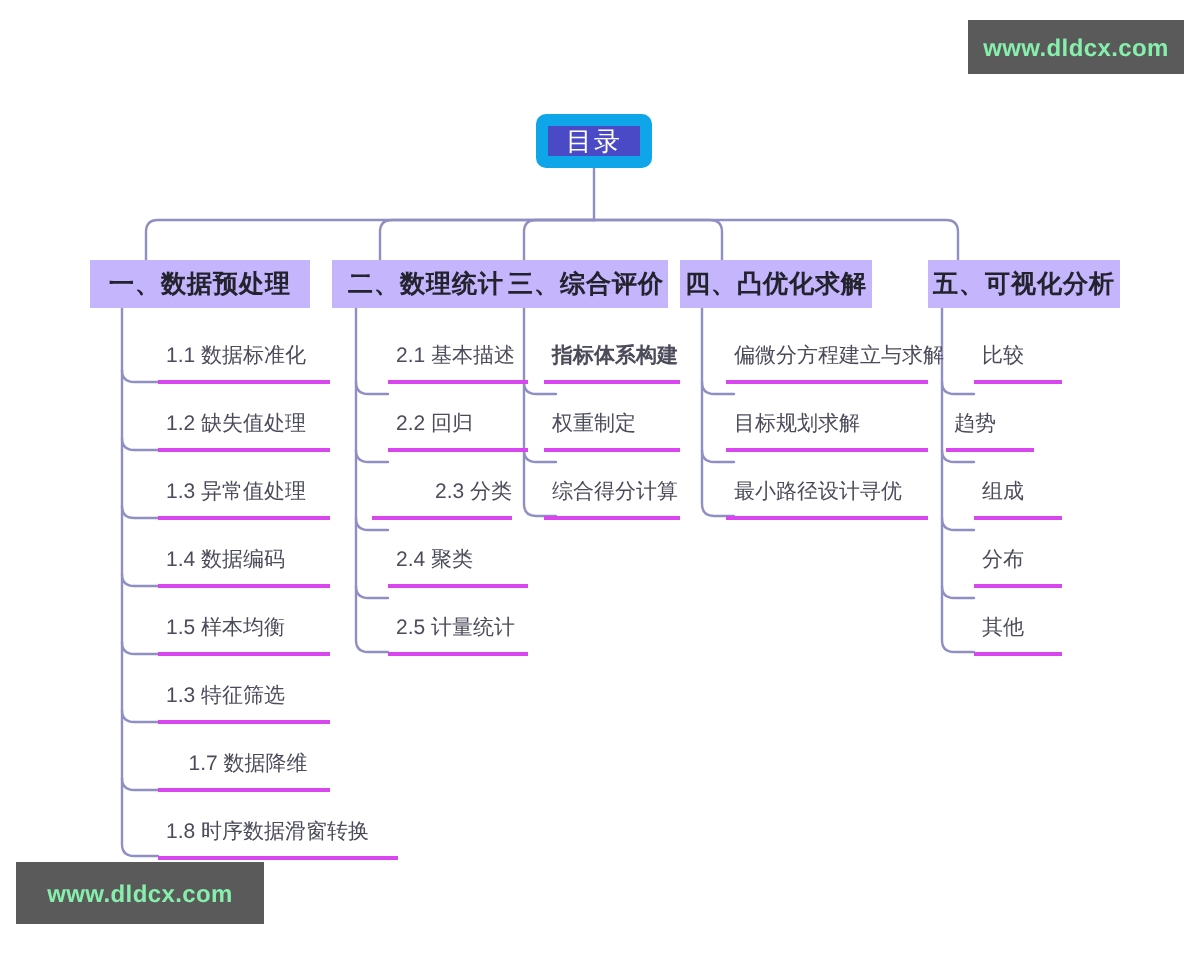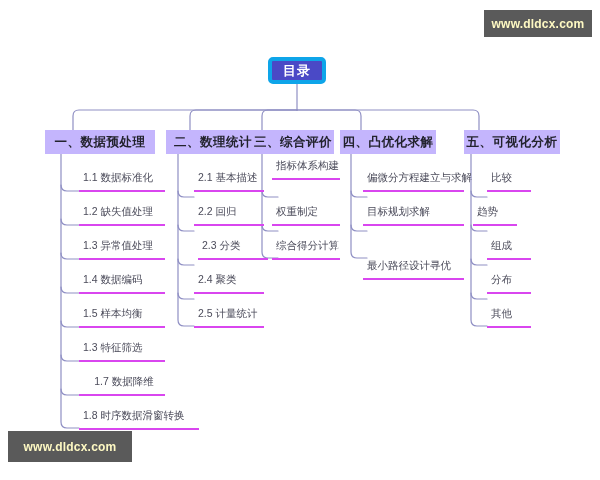--- a/index.html
+++ b/index.html
@@ -33,25 +33,25 @@
   }
 
   
   .root-node {
     position: absolute;
     left: 268px;
     top: 57px;
     width: 58px;
     height: 27px;
     background: #4a49c6;
-    border: 4px solid #0ea5e9;
+    border: 6px solid #0ea5e9;
     border-radius: 5px;
     color: #ffffff;
     font-size: 13px;
-    font-weight: bold;
+    font-weight: normal;
     letter-spacing: 1px;
     display: flex;
     align-items: center;
     justify-content: center;
     box-sizing: border-box;
   }
 
   
   .branch {
     position: absolute;
@@ -84,21 +84,21 @@
     white-space: nowrap;
     border-bottom: 2px solid #d946ef;
     box-sizing: border-box;
     padding-left: 4px;
   }
 
   
   .watermark {
     position: absolute;
     background: #5a5a5a;
-    color: #fef9c3;
+    color: #86efac;
     font-size: 12px;
     font-weight: bold;
     display: flex;
     align-items: center;
     justify-content: center;
     letter-spacing: 0.2px;
   }
   #watermark-top {
     right: 8px;
     top: 10px;
@@ -194,57 +194,57 @@
   <div class="branch" style="left:166px; top:130px; width:100px;">
     <div class="branch-header" style="width:94px;">
       <span>二、数理统计</span>
     </div>
     <div class="leaf" style="left:28px; top:36px; width:70px;">
       <span>2.1 基本描述</span>
     </div>
     <div class="leaf" style="left:28px; top:70px; width:70px;">
       <span>2.2 回归</span>
     </div>
-    <div class="leaf" style="left:32px; top:104px; width:70px;">
+    <div class="leaf" style="left:20px; top:104px; width:70px;justify-content:flex-end;">
       <span>2.3 分类</span>
     </div>
     <div class="leaf" style="left:28px; top:138px; width:70px;">
       <span>2.4 聚类</span>
     </div>
     <div class="leaf" style="left:28px; top:172px; width:70px;">
       <span>2.5 计量统计</span>
     </div>
   </div>
 
   <div class="branch" style="left:252px; top:130px; width:88px;">
     <div class="branch-header" style="width:82px;">
       <span>三、综合评价</span>
     </div>
-    <div class="leaf" style="left:20px; top:24px; width:68px;">
+    <div class="leaf" style="left:20px; top:36px; width:68px;font-weight:bold;">
       <span>指标体系构建</span>
     </div>
     <div class="leaf" style="left:20px; top:70px; width:68px;">
       <span>权重制定</span>
     </div>
     <div class="leaf" style="left:20px; top:104px; width:68px;">
       <span>综合得分计算</span>
     </div>
   </div>
 
   <div class="branch" style="left:340px; top:130px; width:124px;">
     <div class="branch-header" style="width:96px;">
       <span>四、凸优化求解</span>
     </div>
     <div class="leaf" style="left:23px; top:36px; width:101px;">
       <span>偏微分方程建立与求解</span>
     </div>
     <div class="leaf" style="left:23px; top:70px; width:101px;">
       <span>目标规划求解</span>
     </div>
-    <div class="leaf" style="left:23px; top:104px; width:101px;margin-top:20px;">
+    <div class="leaf" style="left:23px; top:104px; width:101px;">
       <span>最小路径设计寻优</span>
     </div>
   </div>
 
   <div class="branch" style="left:464px; top:130px; width:100px;">
     <div class="branch-header" style="width:96px;">
       <span>五、可视化分析</span>
     </div>
     <div class="leaf" style="left:23px; top:36px; width:44px;">
       <span>比较</span>

